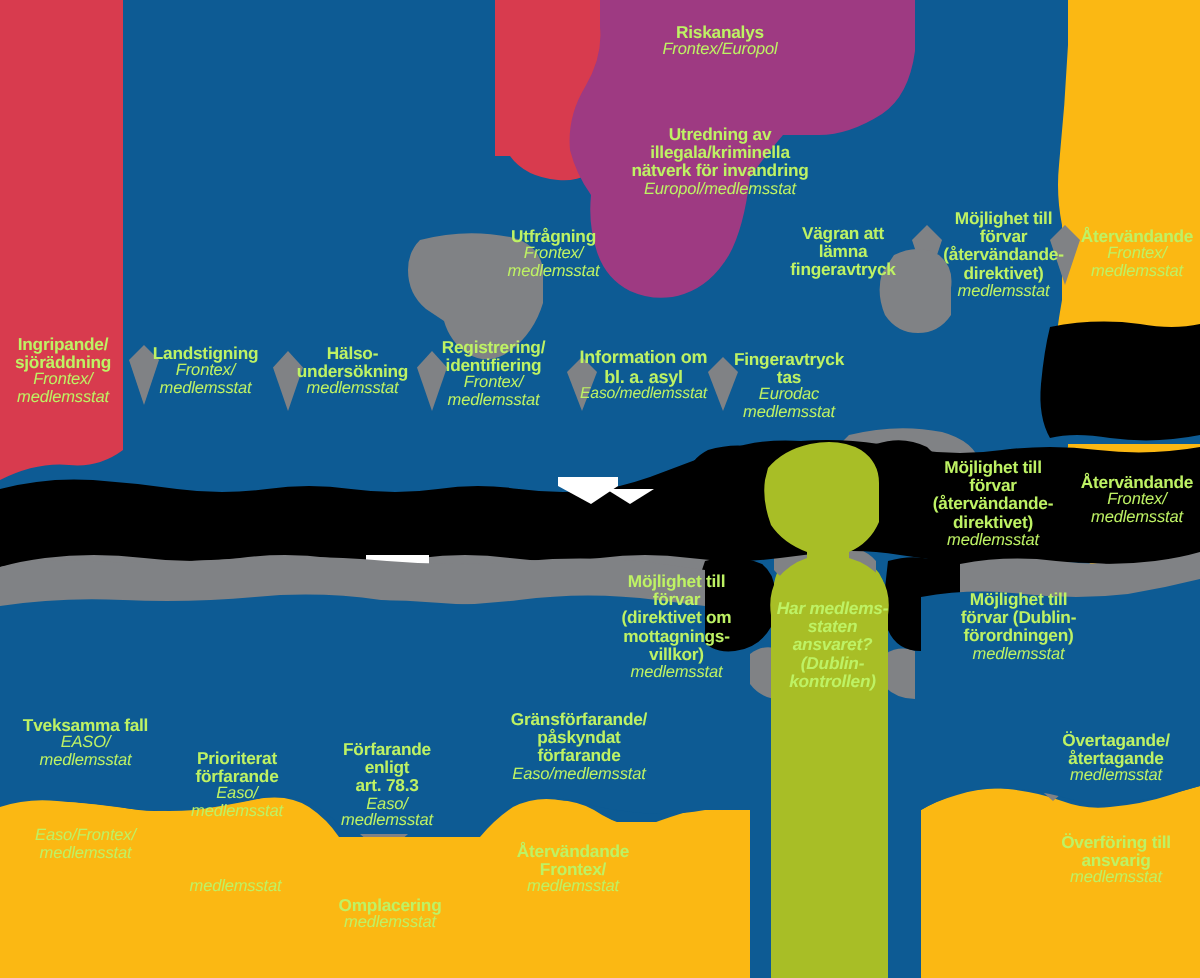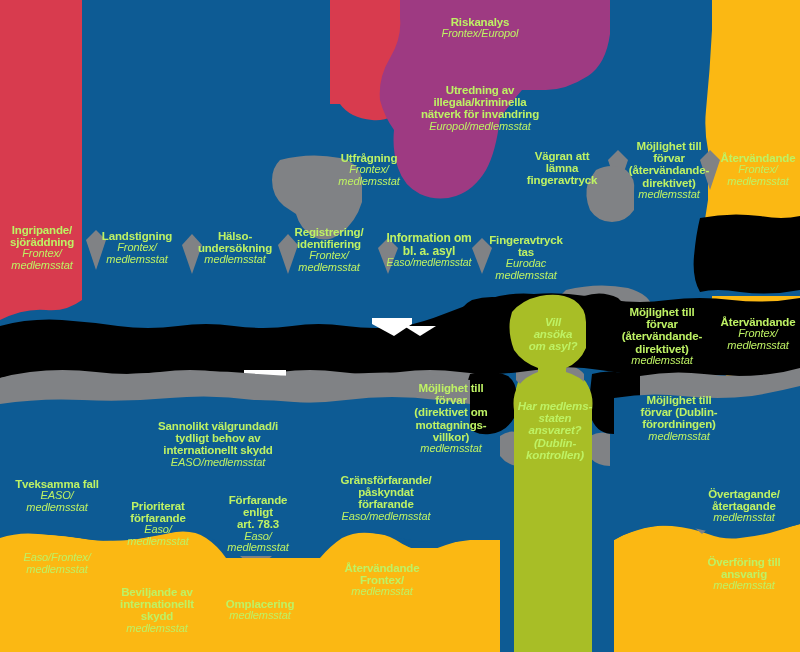--- a/index.html
+++ b/index.html
@@ -239,24 +239,20 @@
   <div class="node" style="left:618px; top:306px; width:88px;">
     <span class="t">Möjlighet till<br>förvar<br>(återvändande-<br>direktivet)</span>
     <span class="s">medlemsstat</span>
   </div>
 
   <div class="node" style="left:718px; top:316px; width:80px;">
     <span class="t">Återvändande</span>
     <span class="s">Frontex/<br>medlemsstat</span>
   </div>
 
-  <div class="node green" style="left:518px; top:316px; width:70px;">
-    <span class="t">Vill<br>ansöka<br>om asyl?</span>
-
-  </div>
 
   <div class="node green" style="left:512px; top:400px; width:86px;">
     <span class="t">Har medlems-<br>staten ansvaret?<br>(Dublin-<br>kontrollen)</span>
 
   </div>
 
   <div class="node" style="left:406px; top:382px; width:90px;">
     <span class="t">Möjlighet till<br>förvar<br>(direktivet om<br>mottagnings-<br>villkor)</span>
     <span class="s">medlemsstat</span>
   </div>
@@ -269,24 +265,20 @@
   <div class="node" style="left:694px; top:472px; width:100px;margin-top:16px;">
     <span class="t">Övertagande/<br>återtagande</span>
     <span class="s">medlemsstat</span>
   </div>
 
   <div class="node" style="left:694px; top:556px; width:100px;">
     <span class="t">Överföring till<br>ansvarig</span>
     <span class="s">medlemsstat</span>
   </div>
 
-  <div class="node" style="left:128px; top:420px; width:180px;">
-    <span class="t">Sannolikt välgrundad/i<br>tydligt behov av<br>internationellt skydd</span>
-    <span class="s">EASO/medlemsstat</span>
-  </div>
 
   <div class="node" style="left:6px;  top:478px; width:102px;">
     <span class="t">Tveksamma fall</span>
     <span class="s">EASO/<br>medlemsstat</span>
   </div>
 
   <div class="node" style="left:110px; top:500px; width:96px;">
     <span class="t">Prioriterat<br>förfarande</span>
     <span class="s">Easo/<br>medlemsstat</span>
   </div>
@@ -299,21 +291,20 @@
   <div class="node" style="left:328px; top:474px; width:116px;">
     <span class="t">Gränsförfarande/<br>påskyndat<br>förfarande</span>
     <span class="s">Easo/medlemsstat</span>
   </div>
 
   <div class="node" style="left:0px;  top:552px; width:114px;">
     <span class="s">Easo/Frontex/<br>medlemsstat</span>
   </div>
 
   <div class="node" style="left:108px; top:586px; width:98px;">
-    <span class="t">Beviljande av<br>internationellt<br>skydd</span>
     <span class="s">medlemsstat</span>
   </div>
 
   <div class="node" style="left:212px; top:598px; width:96px;">
     <span class="t">Omplacering</span>
     <span class="s">medlemsstat</span>
   </div>
 
   <div class="node" style="left:336px; top:562px; width:92px;">
     <span class="t">Återvändande<br>Frontex/</span>

